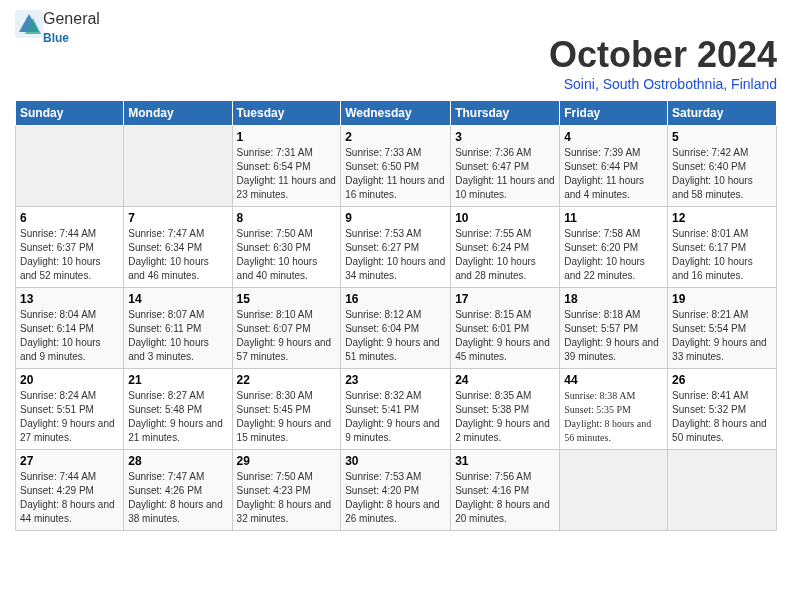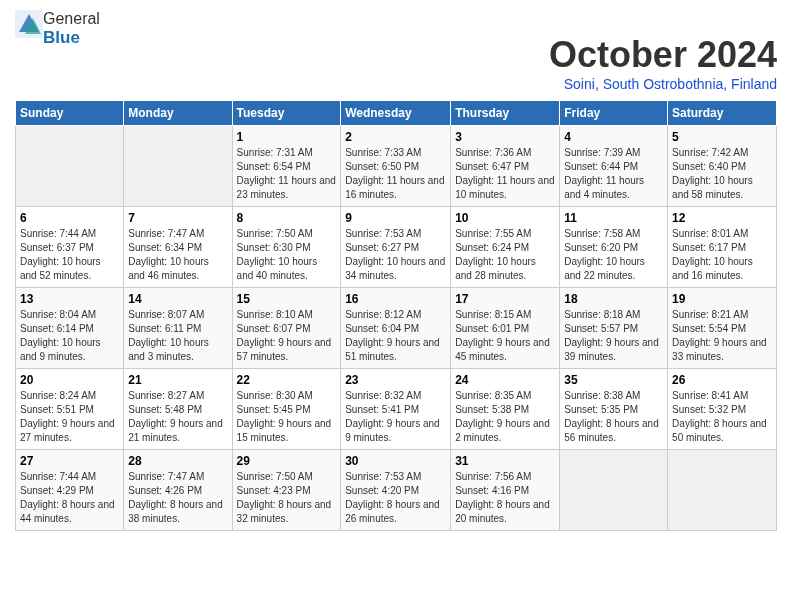--- a/index.html
+++ b/index.html
@@ -13,21 +13,21 @@
     .header {
       display: flex;
       justify-content: space-between;
       align-items: flex-start;
       margin-bottom: 8px;
     }
     .logo {
       display: flex;
     }
     .logo-text-general { font-size: 16px; color: #333; font-weight: normal; }
-    .logo-text-blue { font-size: 17px; color: #1a6faf; font-weight: bold; }
+    .logo-text-blue { font-size: 12px; color: #1a6faf; font-weight: bold; }
     .logo-icon {
       width: 28px; height: 28px;
     }
     .title-block { text-align: right; }
     .month-title { font-size: 36px; font-weight: bold; color: #333; margin-top: 24px; }
     .location { font-size: 14px; color: #1d4ed8; }
     table {
       width: 100%;
       border-collapse: collapse;
       font-size: 10.5px;
@@ -243,22 +243,22 @@
 Sunset: 5:41 PM
 Daylight: 9 hours and 9 minutes.</div>
         </td>
         <td>
           <span class="day-num">24</span>
           <div class="cell-text" style="white-space: pre-line;">Sunrise: 8:35 AM
 Sunset: 5:38 PM
 Daylight: 9 hours and 2 minutes.</div>
         </td>
         <td>
-          <span class="day-num">35</span>
-          <div class="cell-text" style="white-space: pre-line;">Sunrise: 8:38 AM
+          <span class="day-num">44</span>
+          <div class="cell-text" style="white-space: pre-line; font-family: Liberation Serif, serif;">Sunrise: 8:38 AM
 Sunset: 5:35 PM
 Daylight: 8 hours and 56 minutes.</div>
         </td>
         <td>
           <span class="day-num">26</span>
           <div class="cell-text" style="white-space: pre-line;">Sunrise: 8:41 AM
 Sunset: 5:32 PM
 Daylight: 8 hours and 50 minutes.</div>
         </td>
       </tr>

